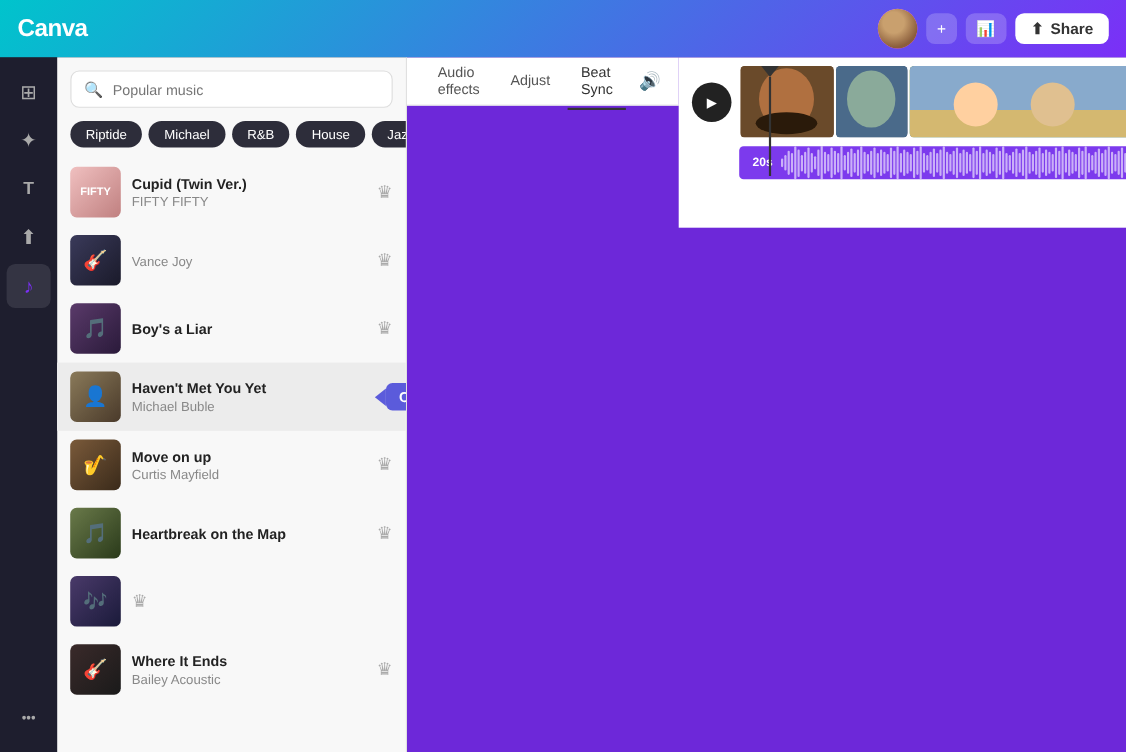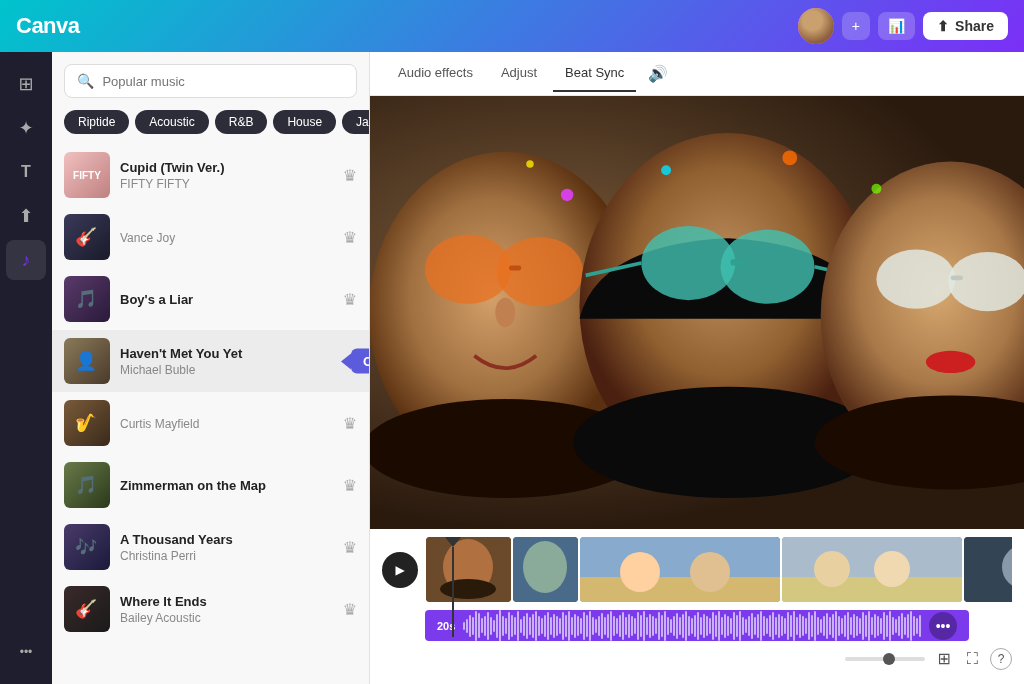--- a/index.html
+++ b/index.html
@@ -203,21 +203,21 @@
       border-radius: 6px;
       font-size: 13px;
       font-weight: 600;
     }
 
     
     .content-area {
       flex: 1;
       background: #6d28d9;
       display: flex;
-      flex-direction: column;
+      flex-direction: row;
       overflow: hidden;
       justify-content: space-between;
     }
 
     
     .tab-bar {
       background: white;
       display: flex;
       align-items: center;
       padding: 0 16px;
@@ -442,21 +442,21 @@
 
   <div class="music-panel">
 
     <div class="search-bar">
       <span style="color:#aaa;font-size:14px;">🔍</span>
       <input type="text" placeholder="Popular music" style="">
     </div>
 
     <div class="genre-tags">
       <div class="genre-tag">Riptide</div>
-      <div class="genre-tag">Acoustic</div>
+      <div class="genre-tag">Michael</div>
       <div class="genre-tag">R&amp;B</div>
       <div class="genre-tag">House</div>
       <div class="genre-tag">Jazz</div>
 
     </div>
 
     <div class="track-list">
 
       <div class="track-item">
         <div class="track-thumb" style="background:linear-gradient(135deg,#f0c0c0,#c08080);">
@@ -502,42 +502,39 @@
           <div class="tooltip-arrow"></div>
           <div class="tooltip-bubble">Charlie</div>
         </div>
       </div>
 
       <div class="track-item">
         <div class="track-thumb" style="background:linear-gradient(135deg,#7a5a3a,#3a2a1a);">
           <span style="font-size:18px;">🎷</span>
         </div>
         <div class="track-info">
+          <div class="track-title">Move on up</div>
           <div class="track-artist">Curtis Mayfield</div>
         </div>
         <span class="track-action">♛</span>
       </div>
 
       <div class="track-item">
         <div class="track-thumb" style="background:linear-gradient(135deg,#6a7a4a,#2a3a1a);">
           <span style="font-size:18px;">🎵</span>
         </div>
         <div class="track-info">
-          <div class="track-title">Zimmerman on the Map</div>
+          <div class="track-title">Heartbreak on the Map</div>
         </div>
         <span class="track-action">♛</span>
       </div>
 
       <div class="track-item">
         <div class="track-thumb" style="background:linear-gradient(135deg,#4a3a6a,#1a1a3a);">
           <span style="font-size:18px;">🎶</span>
-        </div>
-        <div class="track-info">
-          <div class="track-title">A Thousand Years</div>
-          <div class="track-artist">Christina Perri</div>
         </div>
         <span class="track-action">♛</span>
       </div>
 
       <div class="track-item">
         <div class="track-thumb" style="background:linear-gradient(135deg,#3a2a2a,#1a1a1a);">
           <span style="font-size:18px;">🎸</span>
         </div>
         <div class="track-info">
           <div class="track-title">Where It Ends</div>

